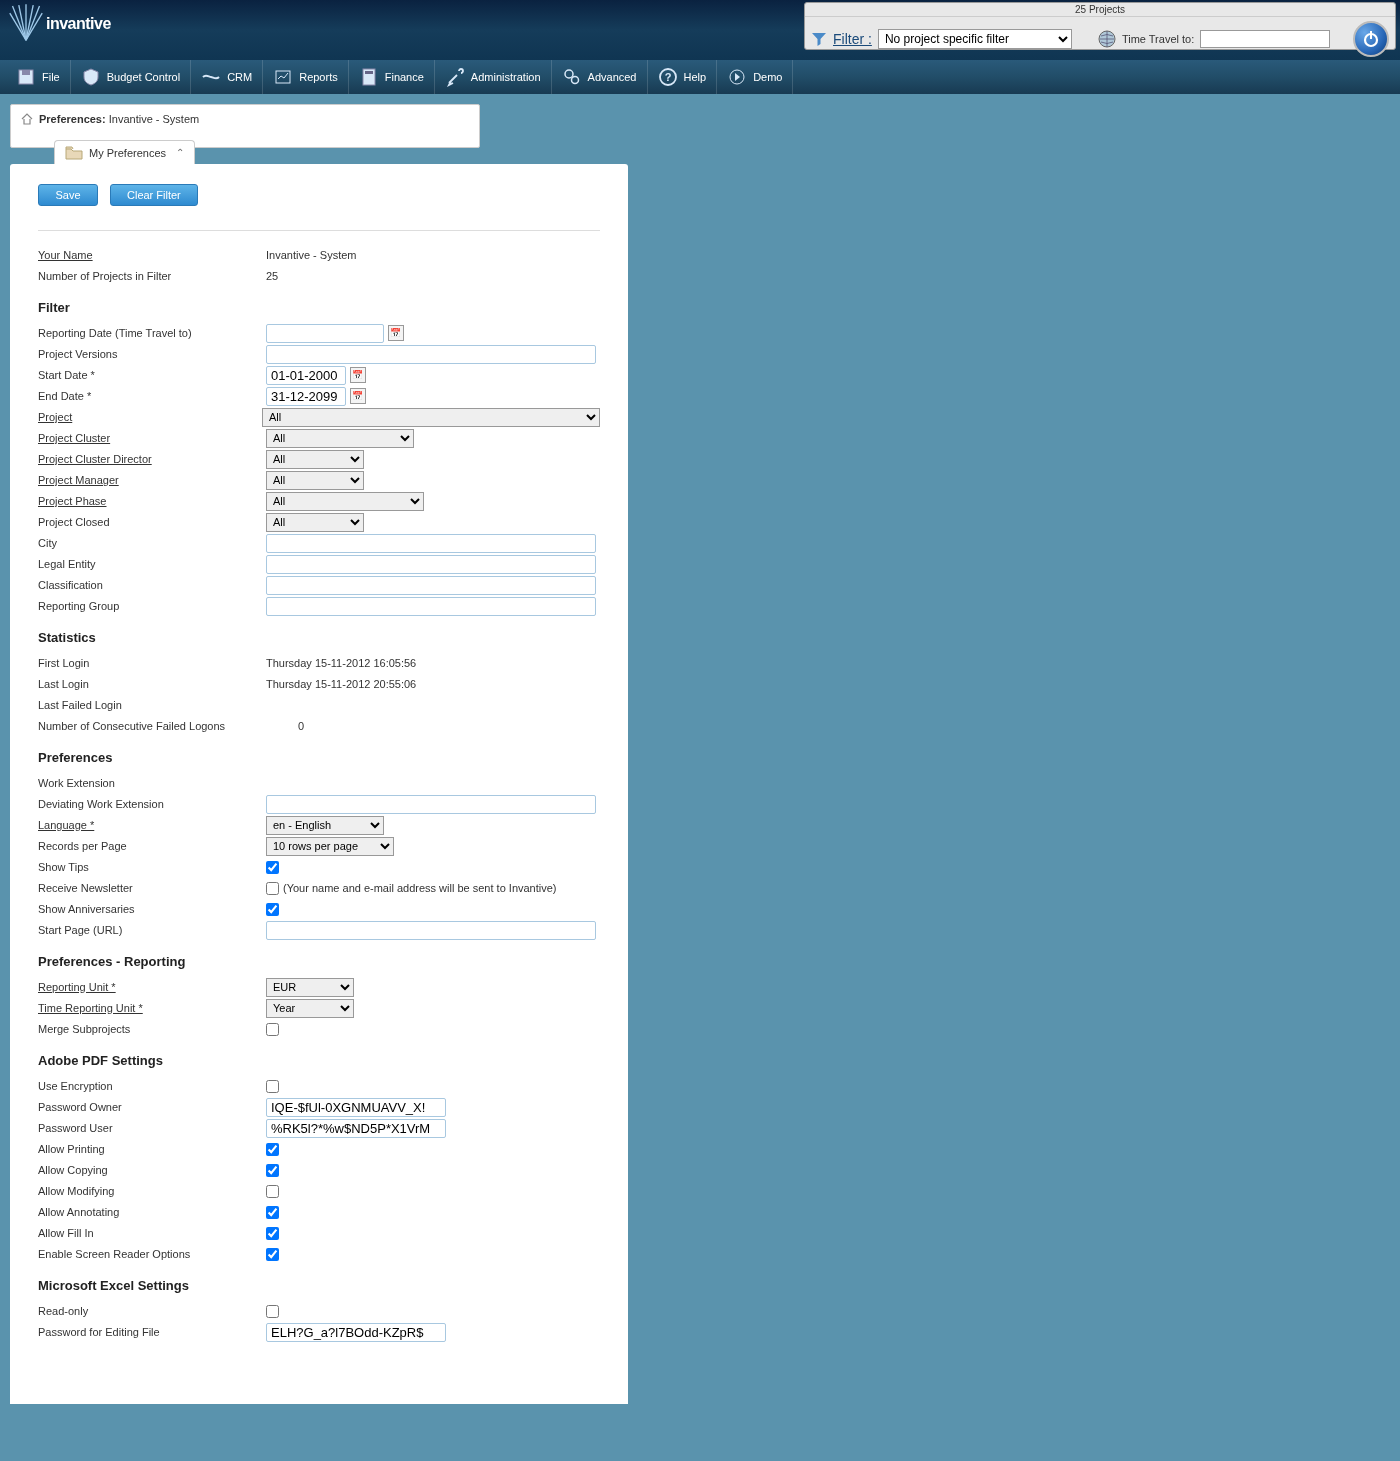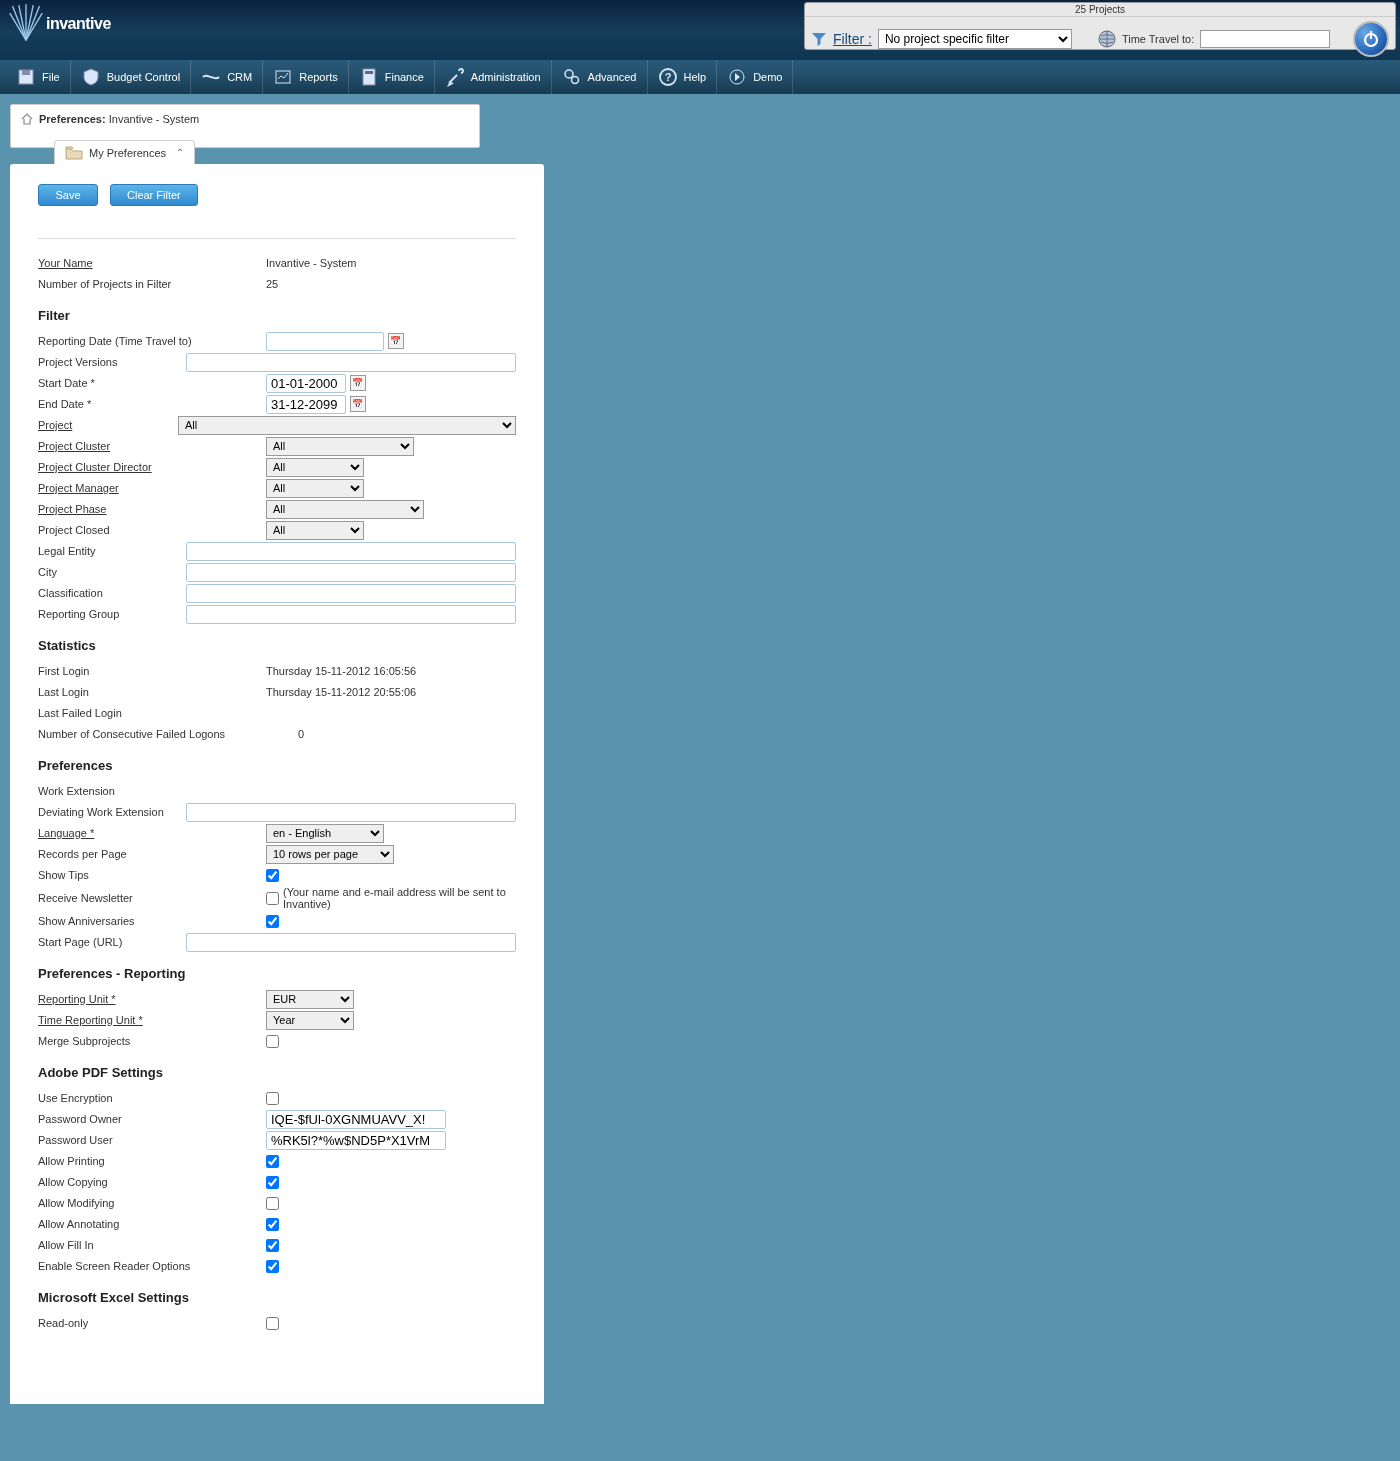--- a/index.html
+++ b/index.html
@@ -29,27 +29,27 @@
   .menu-item { display: flex; align-items: center; color: #fff; font-size: 11px; padding: 0 10px; height: 100%; cursor: pointer; border-right: 1px solid rgba(255,255,255,0.15); }
   .menu-item .mi-icon { width: 20px; height: 20px; margin-right: 6px; display: flex; align-items: center; justify-content: center; }
   
   
   .breadcrumb-box { background: #fff; margin: 10px 0 0 10px; width: 470px; height: 44px; border: 1px solid #ccc; border-radius: 2px; padding: 8px 10px; display: flex; align-items: flex-start; gap: 6px; }
   .breadcrumb-box .home-icon { width: 12px; height: 12px; }
   .breadcrumb-box .crumb { font-size: 11px; color: #333; }
   .breadcrumb-box .crumb b { font-weight: bold; }
   
   
-  .main-panel { background: #fff; margin: 16px 0 0 10px; width: 534px; min-height: 1240px; border-radius: 3px 3px 0 0; position: relative; padding-bottom: 24px; }
+  .main-panel { background: #fff; margin: 16px 0 0 10px; width: 618px; min-height: 1240px; border-radius: 3px 3px 0 0; position: relative; padding-bottom: 24px; }
   .tab { position: absolute; top: -24px; left: 44px; background: #fff; border: 1px solid #ccc; border-bottom: none; border-radius: 4px 4px 0 0; padding: 4px 10px; display: flex; align-items: center; gap: 6px; height: 24px; font-size: 11px; }
   .tab .folder-icon { width: 18px; height: 14px; }
   .tab .collapse-icon { font-size: 10px; color: #666; margin-left: 4px; }
   
   .panel-body { padding: 20px 28px 20px 28px; }
-  .btn-row { display: flex; gap: 12px; margin-bottom: 32px; }
+  .btn-row { display: flex; gap: 12px; margin-bottom: 24px; }
   .btn { background: linear-gradient(to bottom, #5eb4e8, #2e8ad0); color: #fff; border: 1px solid #2a7ab8; border-radius: 3px; padding: 4px 16px; font-size: 11px; cursor: pointer; min-width: 60px; text-align: center; }
   
   hr.sep { border: none; border-top: 1px solid #ddd; margin: 6px 0 14px 0; }
   
   .form-grid .row { display: flex; align-items: center; min-height: 20px; margin-bottom: 1px; }
   .form-grid .lbl { width: 228px; text-align: left; padding-right: 10px; font-size: 11px; color: #333; }
   .form-grid .lbl.link { text-decoration: underline; }
   .form-grid .val { flex: 1; font-size: 11px; color: #333; display: flex; align-items: center; gap: 4px; }
   .form-grid input[type="text"] { border: 1px solid #a8c8e0; border-radius: 2px; padding: 2px 4px; font-size: 13px; height: 19px; }
   .form-grid select { border: 1px solid #999; font-size: 11px; padding: 1px 2px; background: #efefef; height: 19px; }
@@ -299,27 +299,27 @@
             <select class="w-sel-4"><option>All</option></select>
           </div>
       </div>
       <div class="row">
         <div class="lbl">Project Closed</div>
         <div class="val">
             <select class="w-sel-3"><option>All</option></select>
           </div>
       </div>
       <div class="row">
+        <div class="lbl">City</div>
+        <div class="val">
+            <input type="text" class="w-wide" value="" style="">
+          </div>
+      </div>
+      <div class="row">
         <div class="lbl">Legal Entity</div>
-        <div class="val">
-            <input type="text" class="w-wide" value="" style="">
-          </div>
-      </div>
-      <div class="row">
-        <div class="lbl">City</div>
         <div class="val">
             <input type="text" class="w-wide" value="" style="">
           </div>
       </div>
       <div class="row">
         <div class="lbl">Classification</div>
         <div class="val">
             <input type="text" class="w-wide" value="" style="">
           </div>
       </div>
@@ -483,16 +483,22 @@
     </div>
 
     <div class="section-h">Microsoft Excel Settings</div>
     <div class="form-grid">
       <div class="row">
         <div class="lbl">Read-only</div>
         <div class="val">
             <input type="checkbox" style="">
           </div>
       </div>
+      <div class="row">
+        <div class="lbl">Password for Editing File</div>
+        <div class="val">
+            <input type="text" class="w-pass" value="ELH?G_a?l7BOdd-KZpR$" style="">
+          </div>
+      </div>
     </div>
 
   </div>
 </div>
 
 </body></html>

